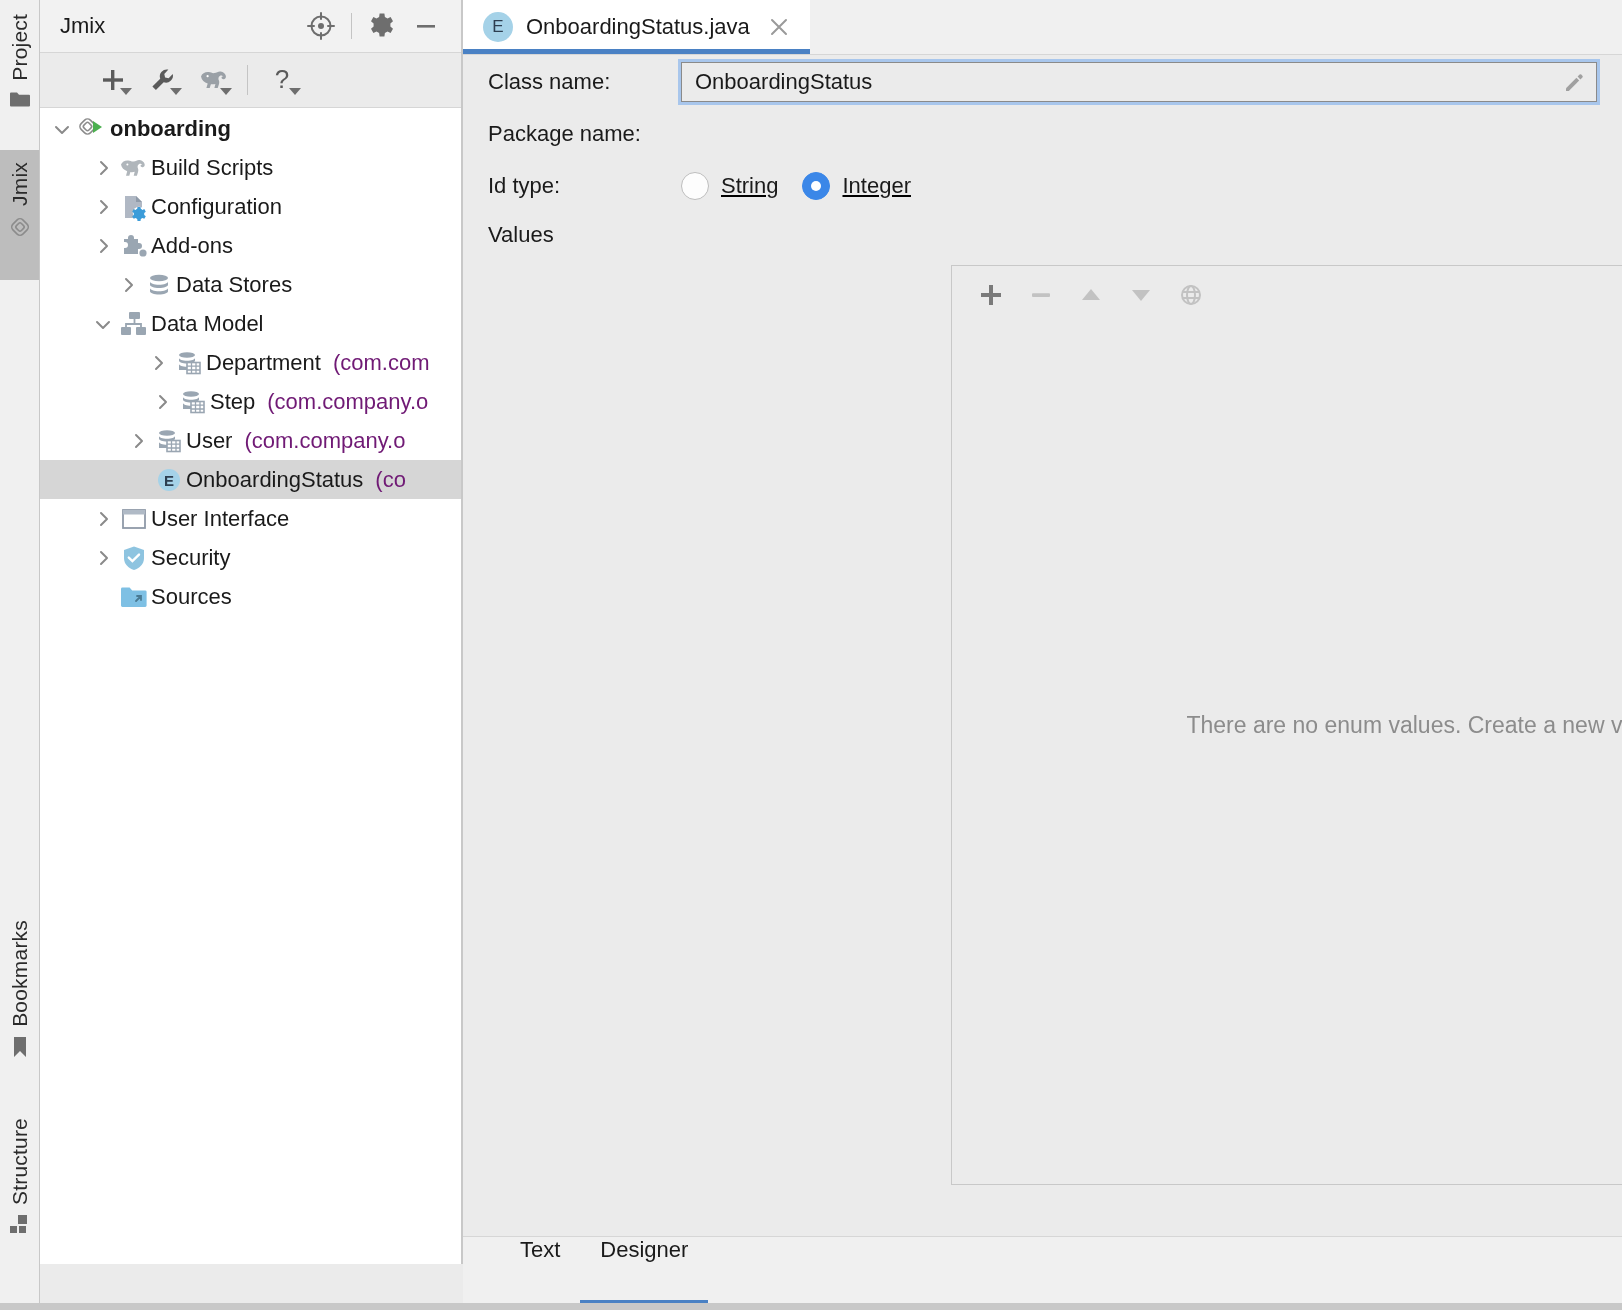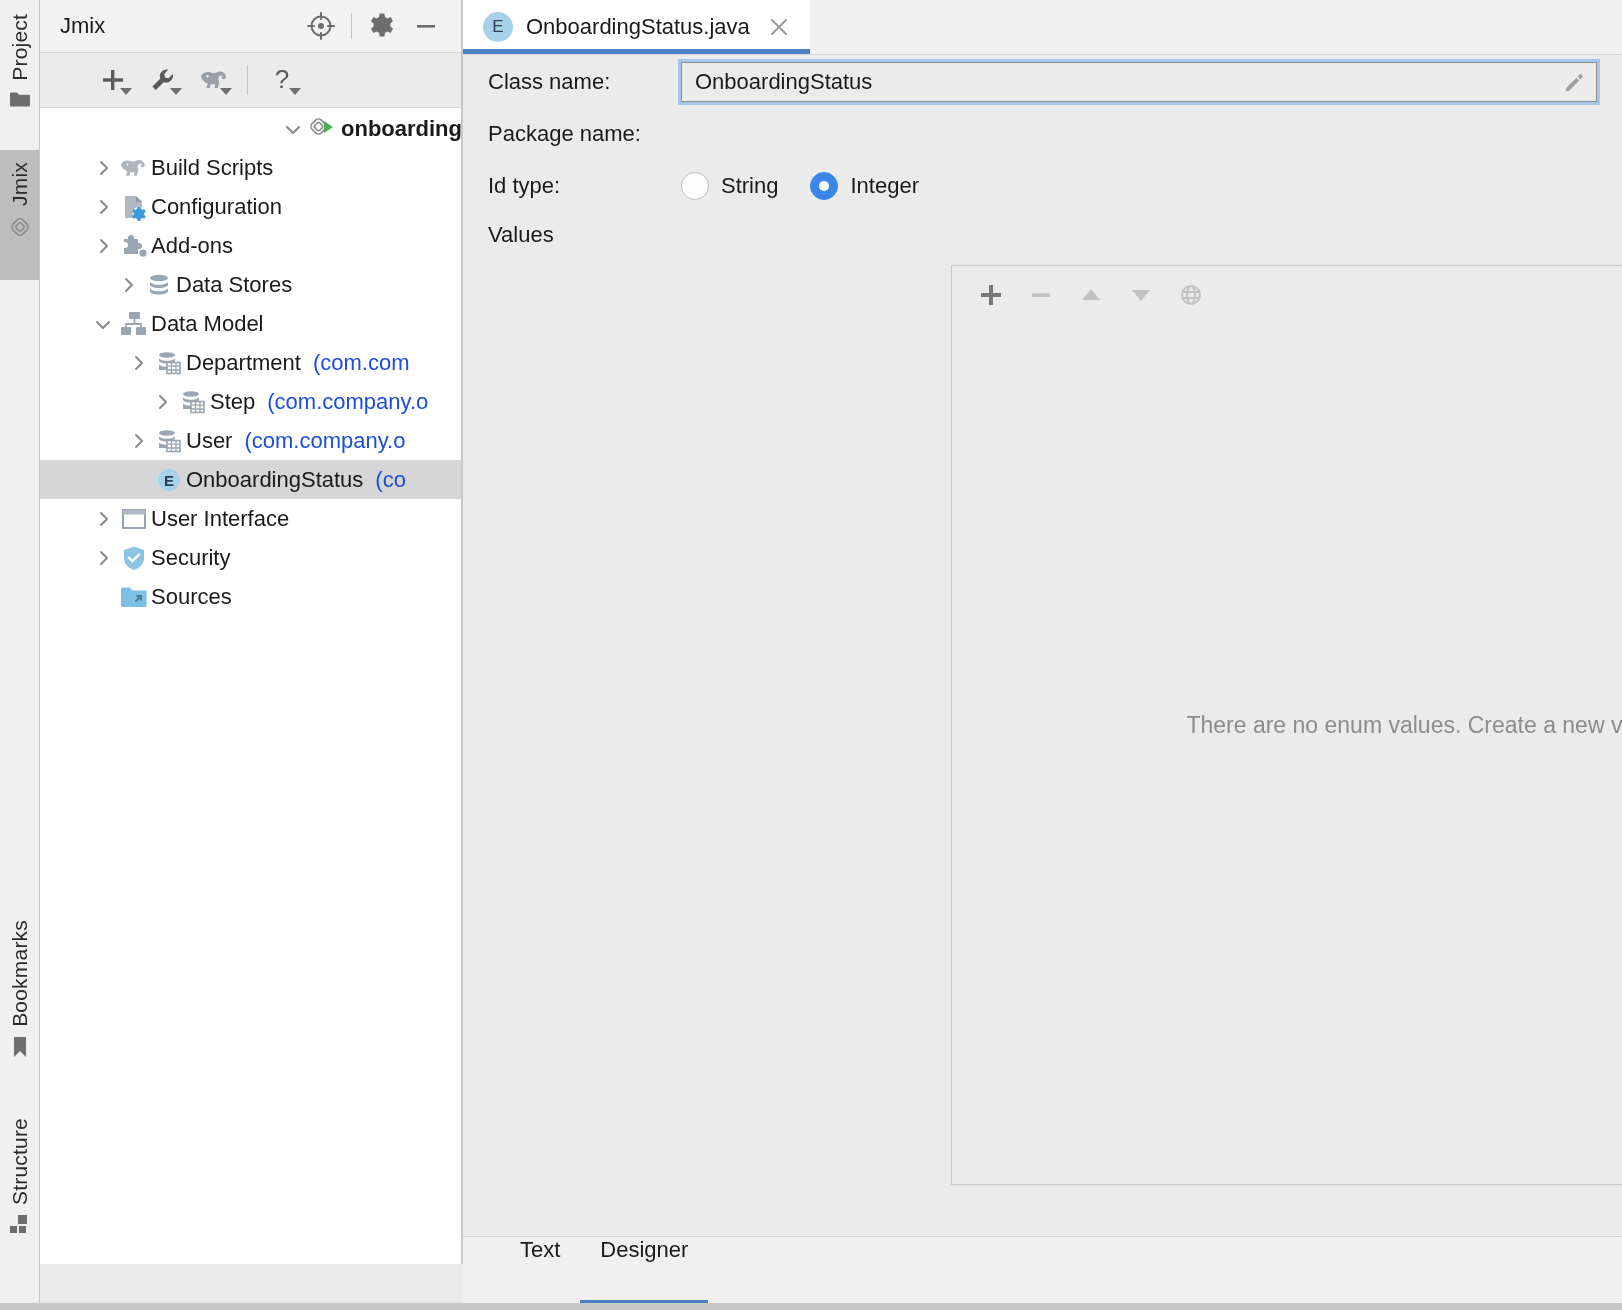--- a/index.html
+++ b/index.html
@@ -134,21 +134,21 @@
     flex: 0 0 auto;
   }
   .tw-label {
     font-size: 22px;
     color: #1a1a1a;
     line-height: 1;
   }
   .tw-label.bold { font-weight: bold; }
   .tw-pkg {
     font-size: 22px;
-    color: #1d4ed8;
+    color: #701a75;
     margin-left: 12px;
     line-height: 1;
   }
   .tree-splitter {
     position: absolute; left: 461px; top: 0;
     width: 2px; height: 1264px;
     background: #c8c8c8;
   }
 
   
@@ -230,21 +230,22 @@
     padding-left: 13px;
   }
   .field-edit {
     position: absolute; right: 11px; top: 50%;
     transform: translateY(-50%);
     cursor: pointer;
     display: flex;
   }
   .radio-group {
     display: flex; 
-    gap: 8px;
+    gap: 0px;
+    text-decoration: underline;
   }
   .radio-opt {
     display: flex; align-items: center;
     cursor: pointer;
     margin-right: 24px;
   }
   .radio-dot {
     width: 28px; height: 28px; border-radius: 50%;
     border: 1px solid #bdbdbd;
     background: #fdfdfd;
@@ -431,21 +432,21 @@
       <div class="tb-sep"></div>
       <div class="tb-btn">
         <svg width="28" height="28" viewBox="0 0 28 28">
           <text x="14" y="22" text-anchor="middle" font-family="Liberation Sans, sans-serif" font-size="26" fill="#5a5a5a">?</text>
         </svg>
         <span class="dd-caret"></span>
       </div>
     </div>
 
     <div class="tree" id="tree-container">
-        <div class="tree-row" style="padding-left: 8px; justify-content: flex-end;">
+        <div class="tree-row" style="padding-left: 8px;">
           <span class="tw-arrow">
             <svg width="20" height="20" viewBox="0 0 20 20">
               <path d="M4 8l6 6 6-6" stroke="#8a8a8a" stroke-width="2" fill="none" stroke-linecap="round" stroke-linejoin="round"></path>
             </svg>
           </span>
           <span class="tw-icon">
             <svg width="30" height="26" viewBox="0 0 30 26">
               <g fill="none" stroke="#8c8c8c" stroke-width="1.6">
                 <rect x="3" y="4" width="13" height="13" rx="4" transform="rotate(45 9.5 10.5)"></rect>
                 <rect x="6" y="7" width="7" height="7" rx="2" transform="rotate(45 9.5 10.5)"></rect>
@@ -526,21 +527,21 @@
           <span class="tw-icon">
             <svg width="28" height="26" viewBox="0 0 28 26">
               <rect x="9" y="1" width="11" height="7" rx="1" fill="#9aa6b2"></rect>
               <rect x="1" y="16" width="10" height="8" rx="1" fill="#9aa6b2"></rect>
               <rect x="16" y="16" width="10" height="8" rx="1" fill="#9aa6b2"></rect>
               <path d="M14.5 8v5M6 16v-3h15v3" stroke="#9aa6b2" stroke-width="1.8" fill="none"></path>
             </svg>
           </span>
           <span class="tw-label">Data Model</span>
         </div>
-        <div class="tree-row" style="padding-left: 84px;">
+        <div class="tree-row" style="padding-left: 84px; margin-left: 20px;">
           <span class="tw-arrow">
             <svg width="20" height="20" viewBox="0 0 20 20">
               <path d="M8 4l6 6-6 6" stroke="#8a8a8a" stroke-width="2" fill="none" stroke-linecap="round" stroke-linejoin="round"></path>
             </svg>
           </span>
           <span class="tw-icon">
             <svg width="28" height="26" viewBox="0 0 28 26">
               <g fill="#9aa6b2">
                 <ellipse cx="12" cy="5" rx="8" ry="2.8"></ellipse>
                 <path d="M4 8c0 1.6 3.6 2.8 8 2.8s8-1.2 8-2.8v2.8c0 1.6-3.6 2.8-8 2.8S4 12.4 4 10.8z"></path>

